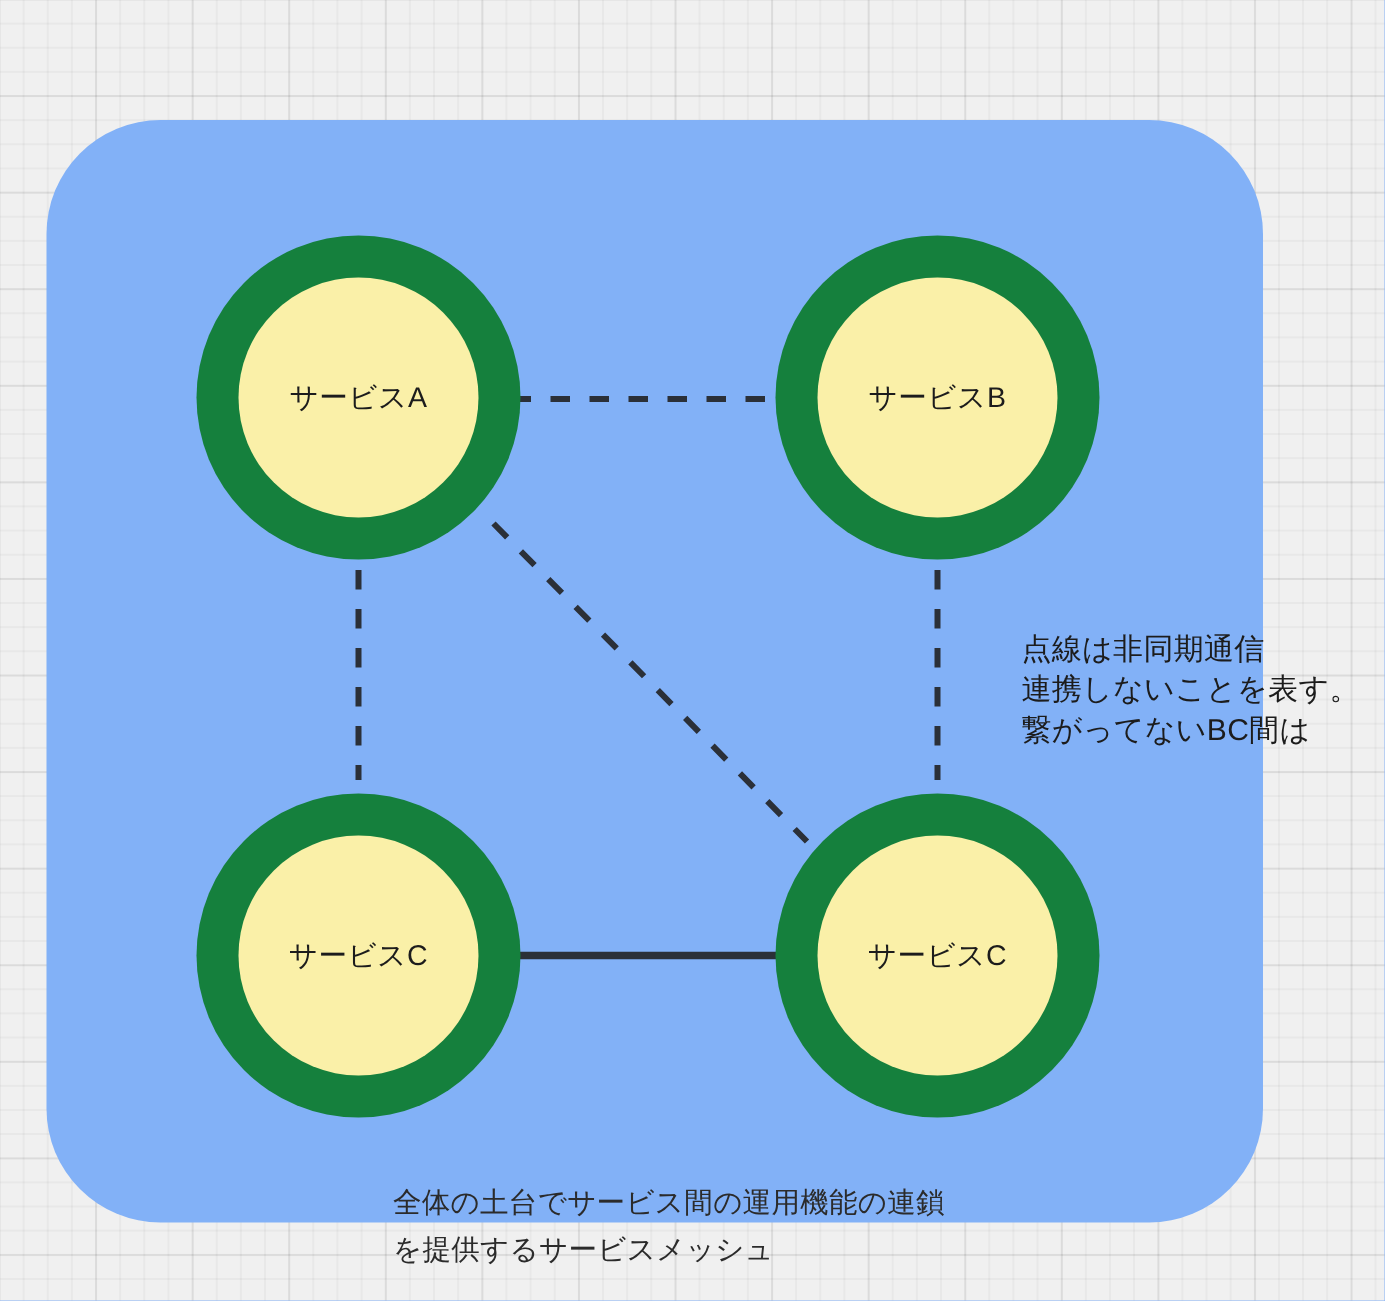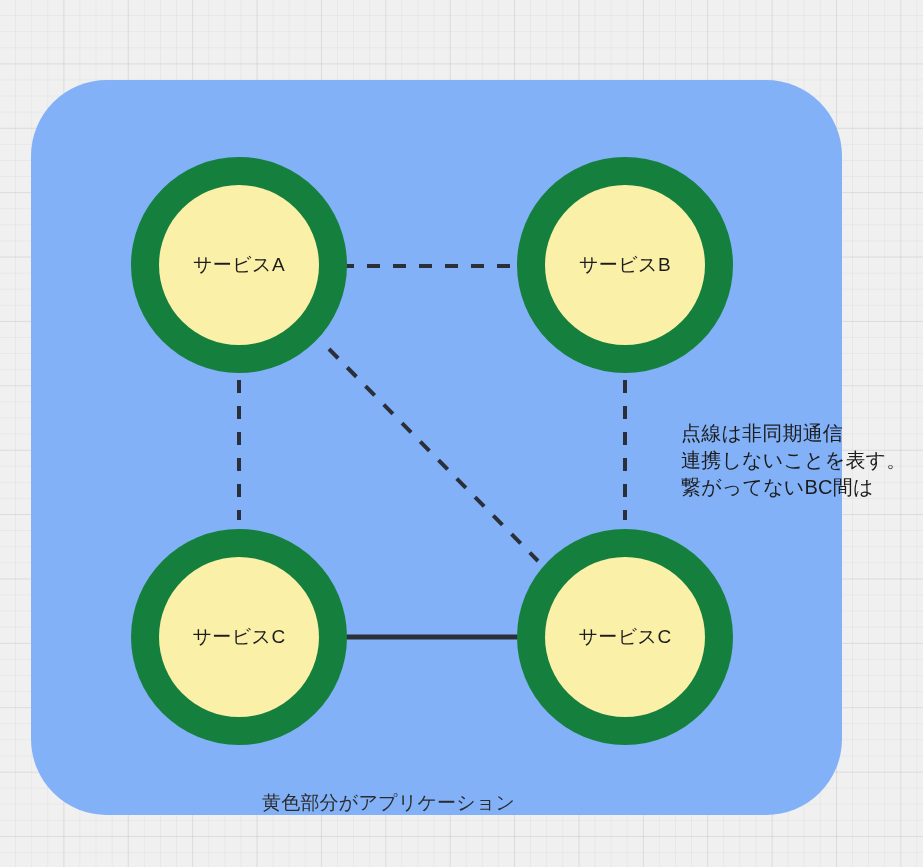--- a/index.html
+++ b/index.html
@@ -164,16 +164,17 @@
     </div>
   </div>
 
   <div class="side-note">
     <span class="cap-line">点線は非同期通信</span>
     <span class="cap-line">連携しないことを表す。</span>
     <span class="cap-line">繋がってないBC間は</span>
   </div>
 
   <div class="bottom-caption">
-    <span class="cap-line">黄色部分がアプリケーション</span>
+    <span class="cap-line">全体の土台でサービス間の運用機能の連鎖</span>
+    <span class="cap-line">を提供するサービスメッシュ</span>
   </div>
 
 </div>
 
 </body></html>

